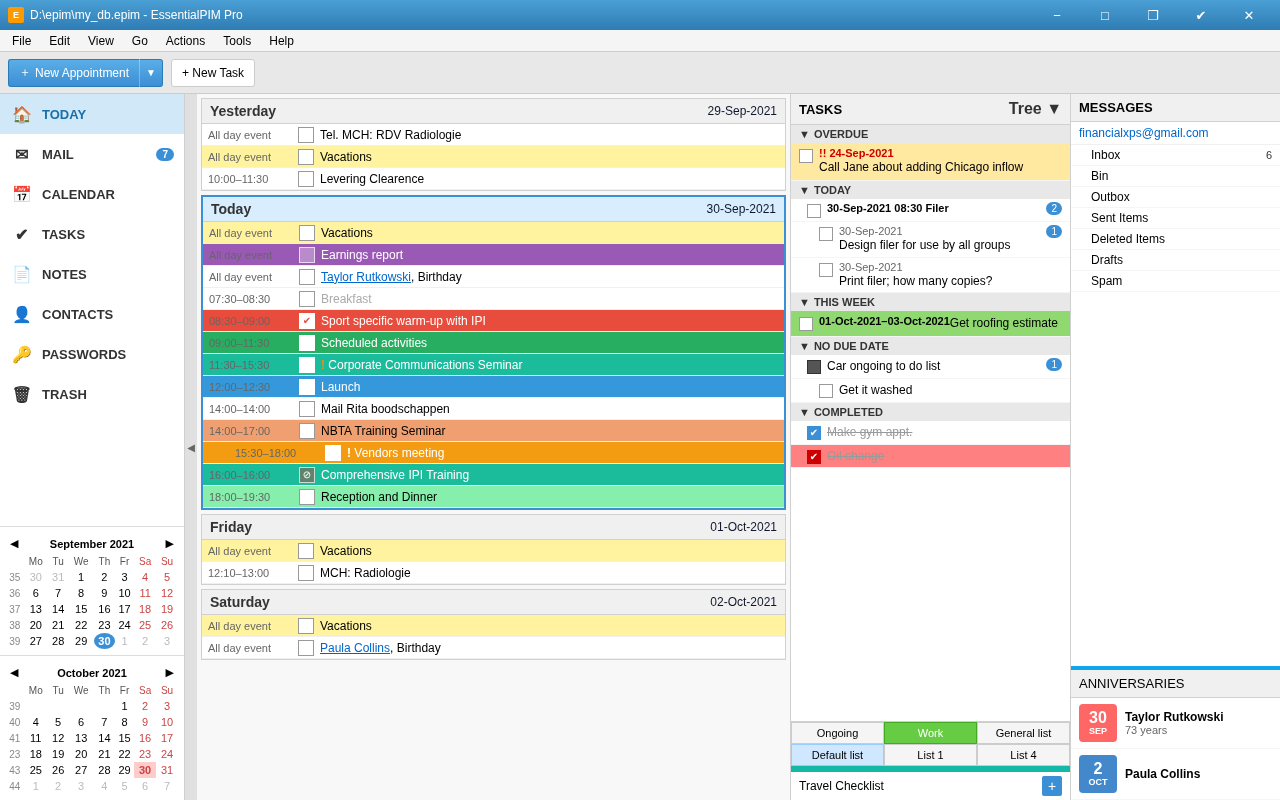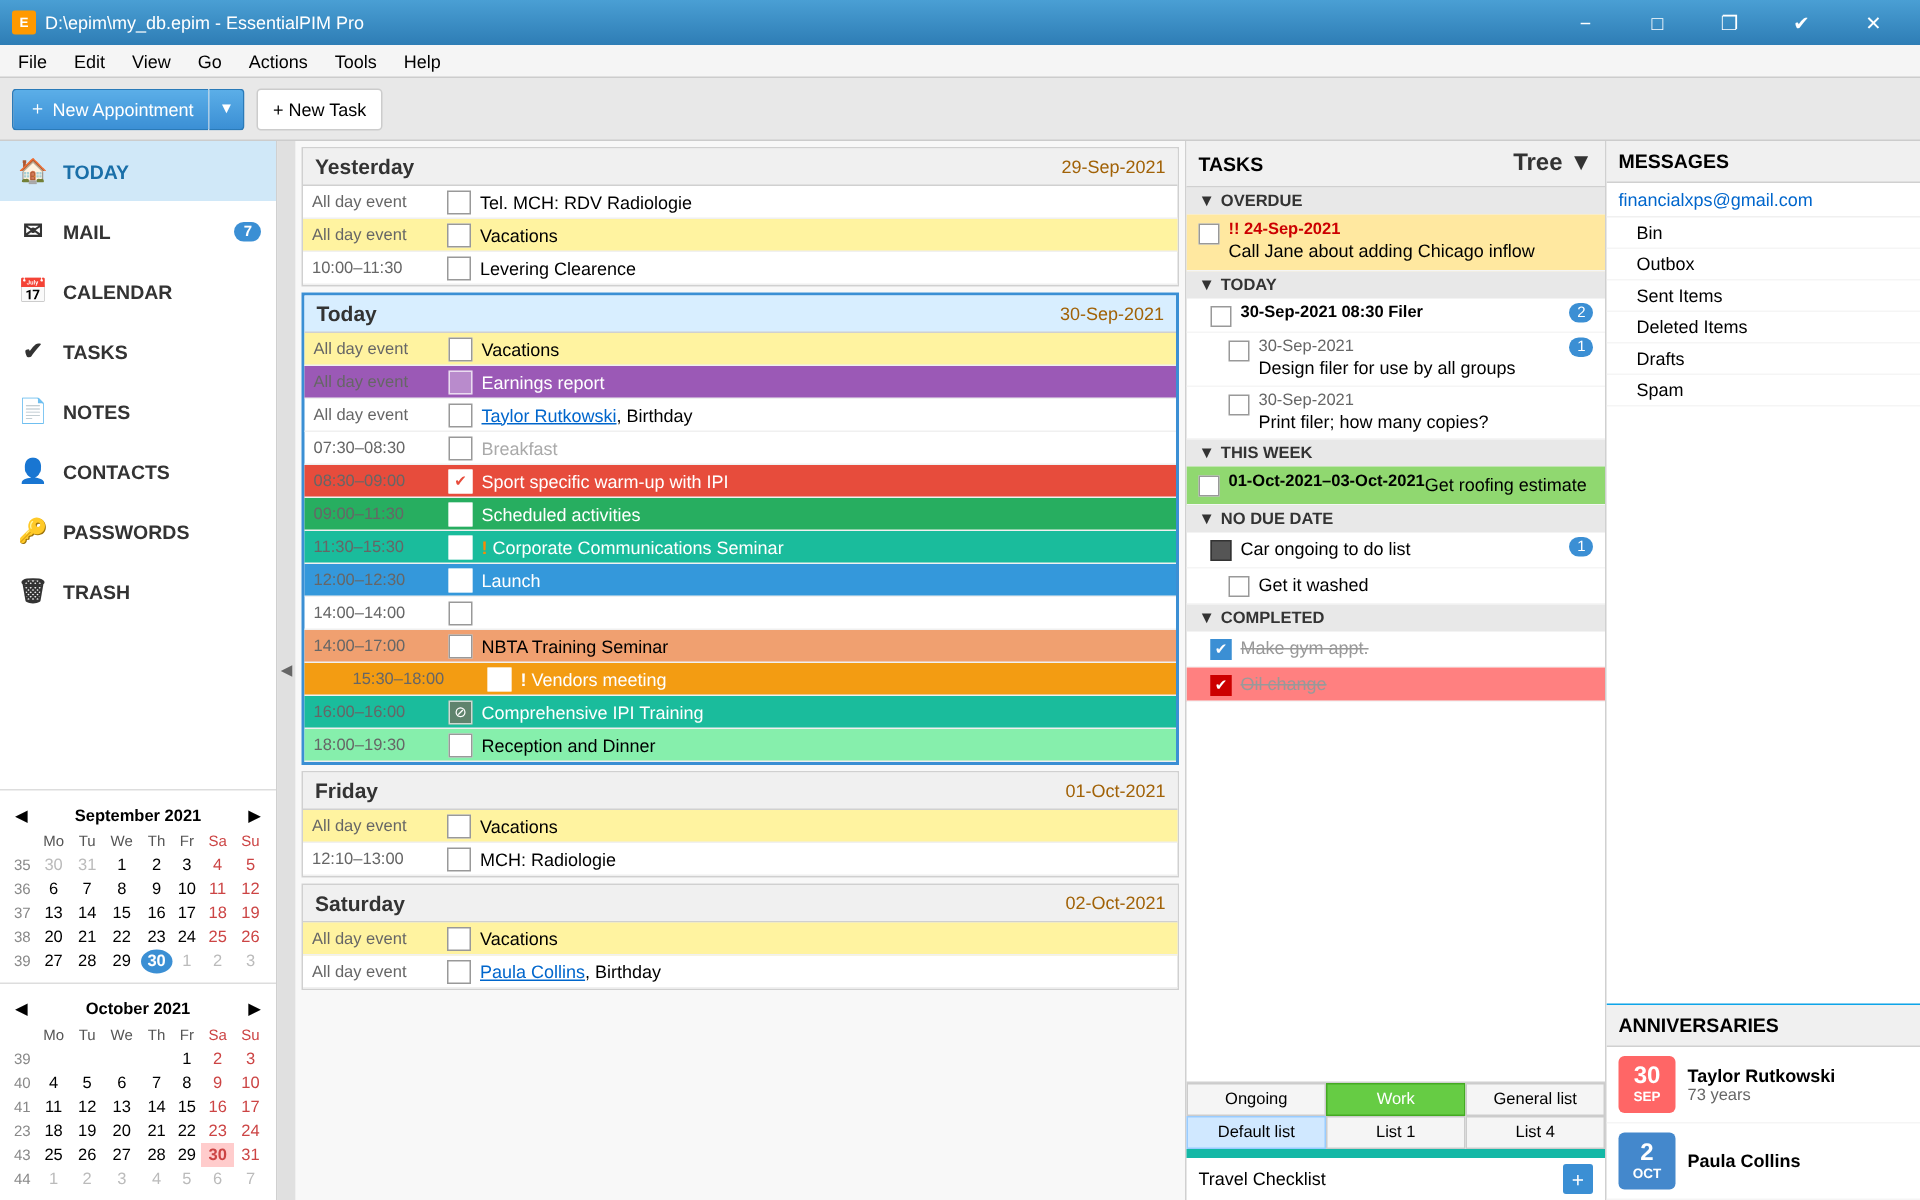--- a/index.html
+++ b/index.html
@@ -48,21 +48,21 @@
     .mini-cal td.today { background: #3b8fd4; color: white; border-radius: 50%; font-weight: bold; }
     .mini-cal td.weekend { color: #cc4444; }
     .mini-cal td.other-month { color: #bbb; }
     .mini-cal td.week-num { color: #888; font-size: 10px; cursor: default; }
 
     
     .main-content { flex: 1; overflow-y: auto; background: #f8f8f8; }
     .day-section { border: 1px solid #d0d0d0; margin: 4px; background: white; }
     .day-header { display: flex; justify-content: space-between; align-items: center; padding: 4px 8px; background: #f0f0f0; border-bottom: 1px solid #d0d0d0; }
     .day-name { font-weight: bold; font-size: 14px; color: #333; }
-    .day-date { font-size: 12px; color: #a16207; }
+    .day-date { font-size: 12px; color: #0f172a; }
     .day-today { background: #d8eeff; }
     .event-row { display: flex; align-items: center; padding: 2px 6px; min-height: 22px; border-bottom: 1px solid #f0f0f0; }
     .event-time { width: 90px; font-size: 11px; color: #666; flex-shrink: 0; }
     .event-check { width: 16px; height: 16px; border: 1px solid #999; margin-right: 6px; flex-shrink: 0; display: flex; align-items: center; justify-content: center; background: white; }
     .event-title { flex: 1; font-size: 12px; }
     .event-link { color: #0066cc; text-decoration: underline; cursor: pointer; }
 
     
     .ev-yellow { background: #fff3a0; }
     .ev-gold { background: #86efac; }
@@ -100,21 +100,21 @@
     .checklist-row { display: flex; align-items: center; padding: 4px 8px; border-top: 6px solid #14b8a6; font-size: 12px; }
     .plus-btn { width: 20px; height: 20px; background: #3b8fd4; color: white; border-radius: 2px; display: flex; align-items: center; justify-content: center; cursor: pointer; margin-left: auto; font-size: 14px; }
 
     
     .messages-panel { width: 210px; background: white; border-left: 1px solid #d0d0d0; display: flex; flex-direction: column; overflow: hidden; }
     .messages-header { padding: 6px 8px; background: #f0f0f0; border-bottom: 1px solid #d0d0d0; font-weight: bold; font-size: 13px; }
     .messages-account { padding: 4px 8px; font-size: 12px; color: #0066cc; cursor: pointer; border-bottom: 1px solid #f0f0f0; }
     .messages-body { flex: 1; overflow-y: auto; }
     .message-item { display: flex; justify-content: space-between; align-items: center; padding: 3px 8px 3px 20px; border-bottom: 1px solid #f5f5f5; cursor: pointer; font-size: 12px; }
     .message-count { font-size: 11px; color: #333; }
-    .ann-header { padding: 6px 8px; background: #f0f0f0; border-top: 1px solid #0ea5e9; border-bottom: 1px solid #d0d0d0; font-weight: bold; font-size: 13px; }
+    .ann-header { padding: 6px 8px; background: #f0f0f0; border-top: 4px solid #0ea5e9; border-bottom: 1px solid #d0d0d0; font-weight: normal; font-size: 13px; }
     .ann-item { display: flex; align-items: center; padding: 6px 8px; border-bottom: 1px solid #f5f5f5; gap: 8px; }
     .ann-date-box { width: 38px; height: 38px; display: flex; flex-direction: column; align-items: center; justify-content: center; border-radius: 4px; flex-shrink: 0; }
     .ann-date-sep { background: #ff6666; }
     .ann-date-oct { background: #4488cc; }
     .ann-date-num { font-size: 16px; font-weight: bold; color: white; line-height: 1; }
     .ann-date-mon { font-size: 9px; color: white; font-weight: bold; text-transform: uppercase; }
     .ann-info { display: flex; flex-direction: column; }
     .ann-name { font-size: 12px; font-weight: bold; }
     .ann-years { font-size: 11px; color: #666; }
 
@@ -445,20 +445,21 @@
           <span class="event-title"><span class="note-icon">!</span> Corporate Communications Seminar</span>
         </div>
         <div class="event-row ev-blue">
           <span class="event-time">12:00–12:30</span>
           <div class="event-check" style="border-color:rgba(255,255,255,0.7);"></div>
           <span class="event-title">Launch</span>
         </div>
         <div class="event-row">
           <span class="event-time">14:00–14:00</span>
           <div class="event-check"></div>
+          <span class="event-title">Mail Rita boodschappen</span>
         </div>
         <div class="event-row ev-salmon">
           <span class="event-time">14:00–17:00</span>
           <div class="event-check"></div>
           <span class="event-title">NBTA Training Seminar</span>
         </div>
         <div class="event-row ev-orange">
           <span class="event-time">15:30–18:00</span>
           <div class="event-check" style="border-color:rgba(255,255,255,0.7);"></div>
           <span class="event-title"><span class="warning-icon" style="color:white;">!</span> Vendors meeting</span>
@@ -620,20 +621,24 @@
       </div>
     </div>
 
     <div class="messages-panel">
       <div class="messages-header">
         <span>MESSAGES</span>
       </div>
       <div class="messages-account">financialxps@gmail.com</div>
       <div class="messages-body">
         <div class="message-item">
+          <span>Inbox</span>
+          <span class="message-count">6</span>
+        </div>
+        <div class="message-item">
           <span>Bin</span>
         </div>
         <div class="message-item">
           <span>Outbox</span>
         </div>
         <div class="message-item">
           <span>Sent Items</span>
         </div>
         <div class="message-item">
           <span>Deleted Items</span>

